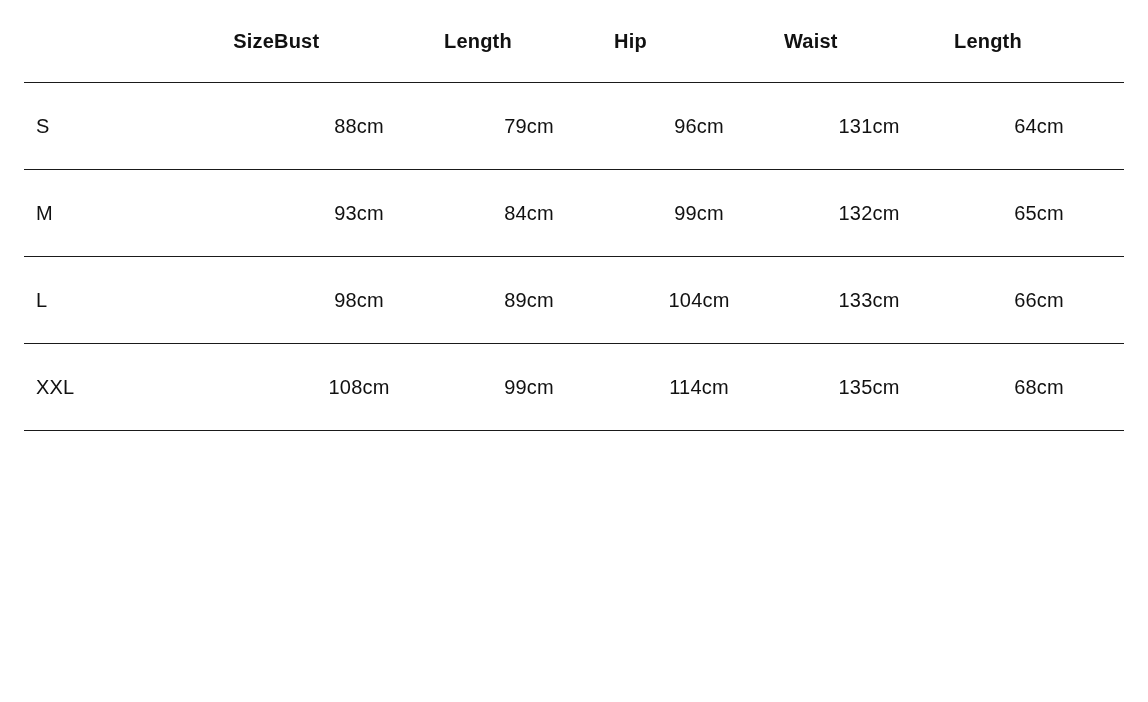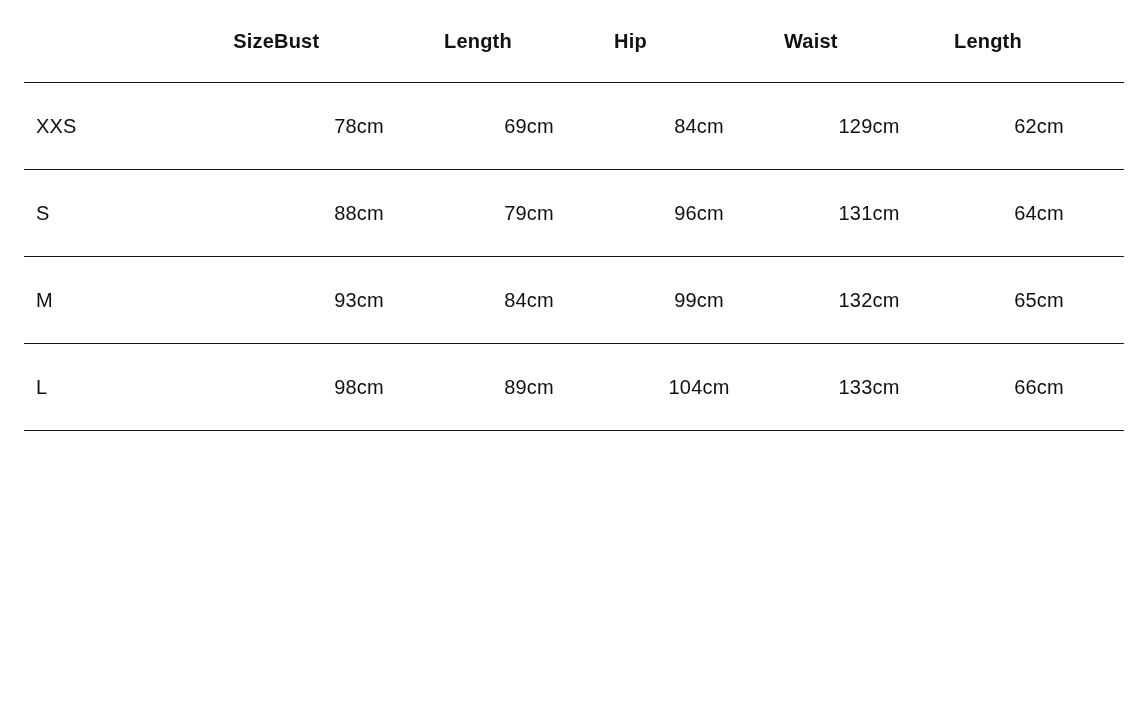--- a/index.html
+++ b/index.html
@@ -85,28 +85,20 @@
         <th class="head-size">Size</th>
         <th class="head-measure">Bust</th>
         <th class="head-measure">Length</th>
         <th class="head-measure">Hip</th>
         <th class="head-measure">Waist</th>
         <th class="head-measure">Length</th>
       </tr>
     </thead>
     <tbody>
       <tr>
-        <td class="cell-size">XXS</td>
-        <td class="cell-measure">78cm</td>
-        <td class="cell-measure">69cm</td>
-        <td class="cell-measure">84cm</td>
-        <td class="cell-measure">129cm</td>
-        <td class="cell-measure">62cm</td>
-      </tr>
-      <tr>
         <td class="cell-size">S</td>
         <td class="cell-measure">88cm</td>
         <td class="cell-measure">79cm</td>
         <td class="cell-measure">96cm</td>
         <td class="cell-measure">131cm</td>
         <td class="cell-measure">64cm</td>
       </tr>
       <tr>
         <td class="cell-size">M</td>
         <td class="cell-measure">93cm</td>
@@ -116,15 +108,23 @@
         <td class="cell-measure">65cm</td>
       </tr>
       <tr>
         <td class="cell-size">L</td>
         <td class="cell-measure">98cm</td>
         <td class="cell-measure">89cm</td>
         <td class="cell-measure">104cm</td>
         <td class="cell-measure">133cm</td>
         <td class="cell-measure">66cm</td>
       </tr>
+      <tr>
+        <td class="cell-size">XXL</td>
+        <td class="cell-measure">108cm</td>
+        <td class="cell-measure">99cm</td>
+        <td class="cell-measure">114cm</td>
+        <td class="cell-measure">135cm</td>
+        <td class="cell-measure">68cm</td>
+      </tr>
     </tbody>
   </table>
 </div>
 
 </body></html>

